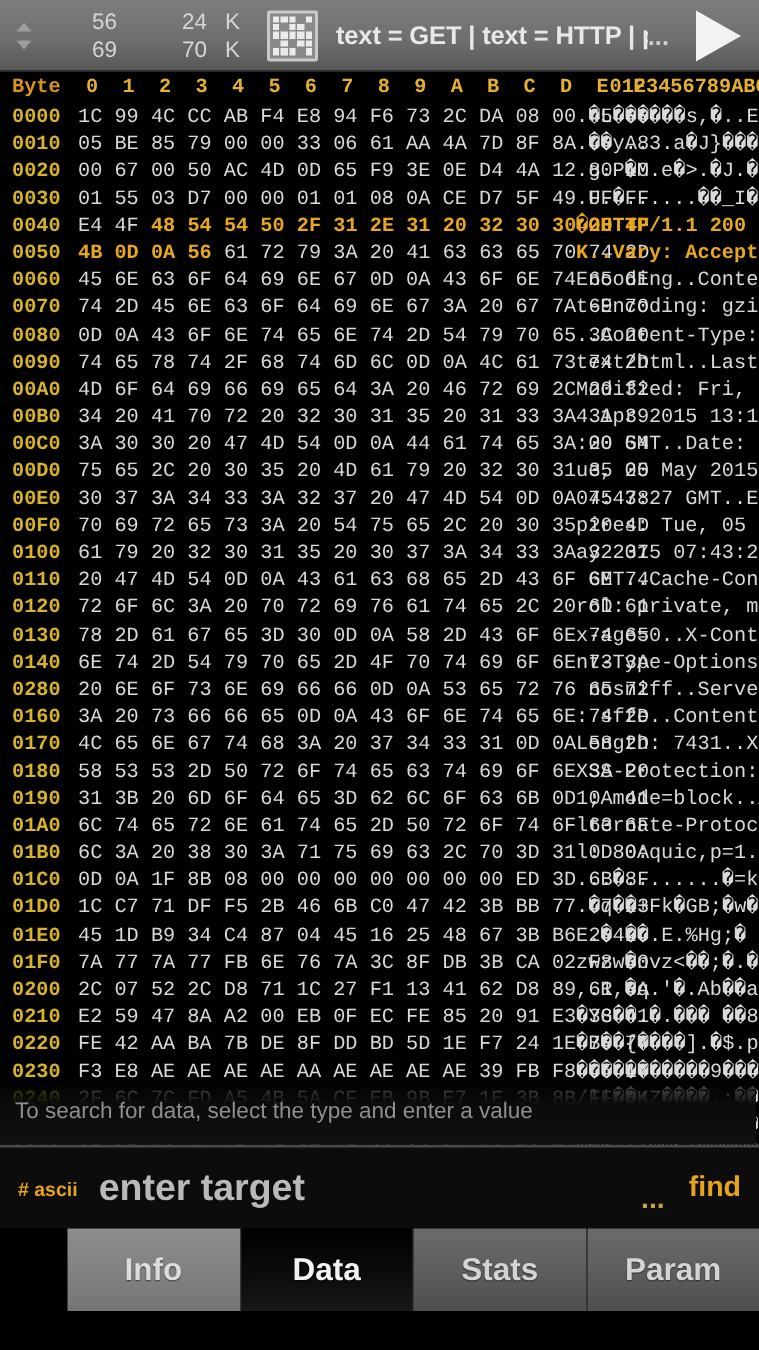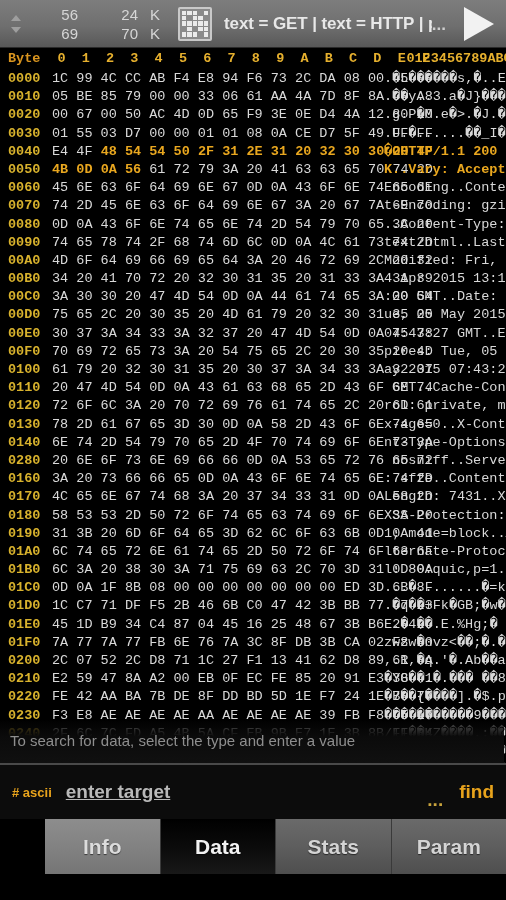--- a/index.html
+++ b/index.html
@@ -172,25 +172,24 @@
   }
   #type-sel {
     font-size: 13px;
     font-weight: bold;
     color: #e8a31c;
     white-space: nowrap;
   }
   #target-input {
     margin-left: 14px;
     flex: 1;
-    font-size: 19px;
+    font-size: 25px;
     font-weight: bold;
     color: #b9b9b9;
     white-space: nowrap;
-    text-decoration: underline;
   }
   #find-more {
     font-size: 19px;
     font-weight: bold;
     color: #c8a33c;
     padding: 0 10px 8px 0;
     align-self: flex-end;
   }
   #find-btn {
     font-size: 19px;

